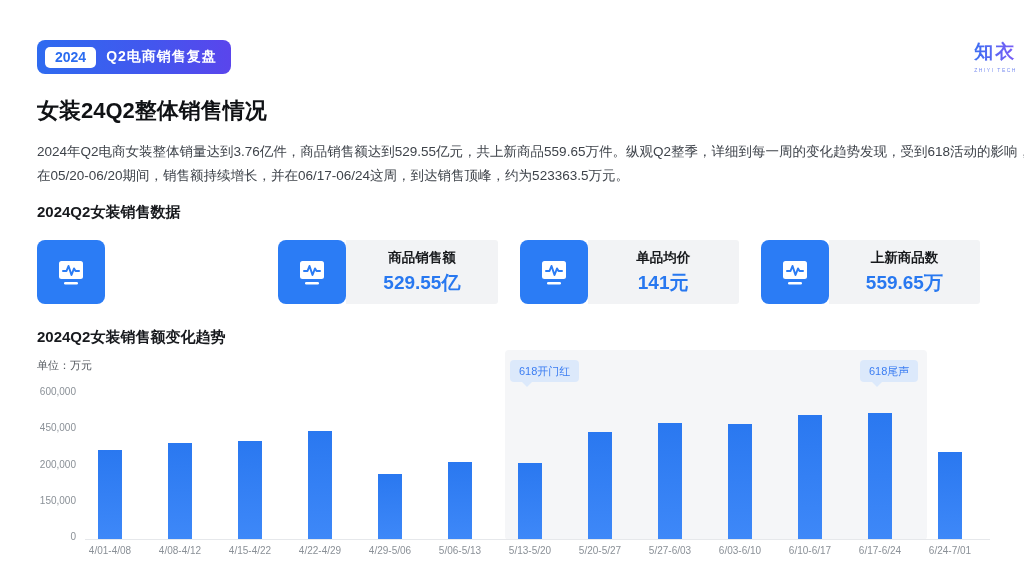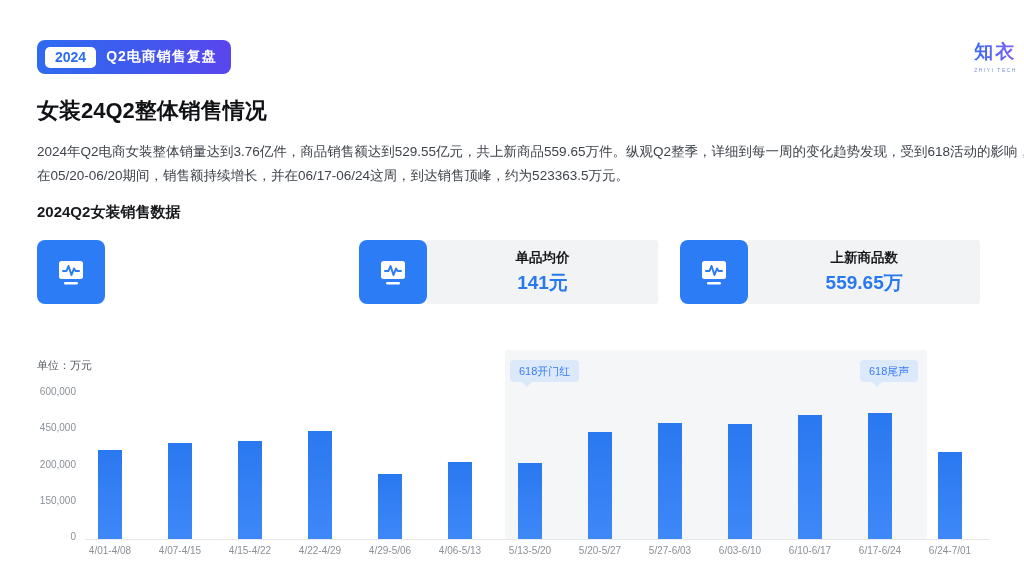--- a/index.html
+++ b/index.html
@@ -89,39 +89,53 @@
     </div>
     <div class="kpi-card">
       <div class="kpi-icon">
         <svg width="40" height="40" viewBox="0 0 40 40">
             <rect x="8" y="9" width="24" height="18" rx="2.5" fill="#fff"></rect>
             <polyline points="12,19 15.5,19 17.5,14 20.5,23 23,16.5 24.5,19 28,19" fill="none" stroke="#2B7CF5" stroke-width="2" stroke-linecap="round" stroke-linejoin="round"></polyline>
             <rect x="13" y="30" width="14" height="2.5" rx="1.25" fill="#fff"></rect>
           </svg>
       </div>
       <div class="kpi-body">
+        <div class="kpi-label">商品销售额</div>
+        <div class="kpi-value">529.55亿</div>
+      </div>
+    </div>
+    <div class="kpi-card">
+      <div class="kpi-icon">
+        <svg width="40" height="40" viewBox="0 0 40 40">
+            <rect x="8" y="9" width="24" height="18" rx="2.5" fill="#fff"></rect>
+            <polyline points="12,19 15.5,19 17.5,14 20.5,23 23,16.5 24.5,19 28,19" fill="none" stroke="#2B7CF5" stroke-width="2" stroke-linecap="round" stroke-linejoin="round"></polyline>
+            <rect x="13" y="30" width="14" height="2.5" rx="1.25" fill="#fff"></rect>
+          </svg>
+      </div>
+      <div class="kpi-body">
         <div class="kpi-label">单品均价</div>
         <div class="kpi-value">141元</div>
       </div>
     </div>
     <div class="kpi-card">
       <div class="kpi-icon">
         <svg width="40" height="40" viewBox="0 0 40 40">
             <rect x="8" y="9" width="24" height="18" rx="2.5" fill="#fff"></rect>
             <polyline points="12,19 15.5,19 17.5,14 20.5,23 23,16.5 24.5,19 28,19" fill="none" stroke="#2B7CF5" stroke-width="2" stroke-linecap="round" stroke-linejoin="round"></polyline>
             <rect x="13" y="30" width="14" height="2.5" rx="1.25" fill="#fff"></rect>
           </svg>
       </div>
       <div class="kpi-body">
         <div class="kpi-label">上新商品数</div>
         <div class="kpi-value">559.65万</div>
       </div>
     </div>
   </div>
 
+  <h2 class="section-title s2">2024Q2女装销售额变化趋势</h2>
 
   <div class="chart">
     <div class="unit-label">单位：万元</div>
     <div class="highlight" id="chart-highlight" style="left: 505px; width: 422px;"></div>
     <div id="chart-layers">
         <div class="ytick" style="top: 192px;">0</div>
         <div class="ytick" style="top: 155.75px;">150,000</div>
         <div class="ytick" style="top: 119.5px;">200,000</div>
         <div class="ytick" style="top: 83.25px;">450,000</div>
         <div class="ytick" style="top: 47px;">600,000</div>
@@ -132,25 +146,25 @@
         <div class="bar" style="left: 378px; top: 133.992px; height: 65.0083px;"></div>
         <div class="bar" style="left: 448px; top: 122.15px; height: 76.85px;"></div>
         <div class="bar" style="left: 518px; top: 123.117px; height: 75.8833px;"></div>
         <div class="bar" style="left: 588px; top: 91.9417px; height: 107.058px;"></div>
         <div class="bar" style="left: 658px; top: 83px; height: 116px;"></div>
         <div class="bar" style="left: 728px; top: 83.725px; height: 115.275px;"></div>
         <div class="bar" style="left: 798px; top: 75.2667px; height: 123.733px;"></div>
         <div class="bar" style="left: 868px; top: 72.5205px; height: 126.48px;"></div>
         <div class="bar" style="left: 938px; top: 112px; height: 87px;"></div>
         <div class="xlabel" style="left: 75px;">4/01-4/08</div>
-        <div class="xlabel" style="left: 145px;">4/07-4/15</div>
+        <div class="xlabel" style="left: 145px;">4/08-4/12</div>
         <div class="xlabel" style="left: 215px;">4/15-4/22</div>
         <div class="xlabel" style="left: 285px;">4/22-4/29</div>
         <div class="xlabel" style="left: 355px;">4/29-5/06</div>
-        <div class="xlabel" style="left: 425px;">4/06-5/13</div>
+        <div class="xlabel" style="left: 425px;">5/06-5/13</div>
         <div class="xlabel" style="left: 495px;">5/13-5/20</div>
         <div class="xlabel" style="left: 565px;">5/20-5/27</div>
         <div class="xlabel" style="left: 635px;">5/27-6/03</div>
         <div class="xlabel" style="left: 705px;">6/03-6/10</div>
         <div class="xlabel" style="left: 775px;">6/10-6/17</div>
         <div class="xlabel" style="left: 845px;">6/17-6/24</div>
         <div class="xlabel" style="left: 915px;">6/24-7/01</div>
         <div class="callout" style="left: 510px;">618开门红</div>
         <div class="callout" style="left: 860px;">618尾声</div>
       </div>

